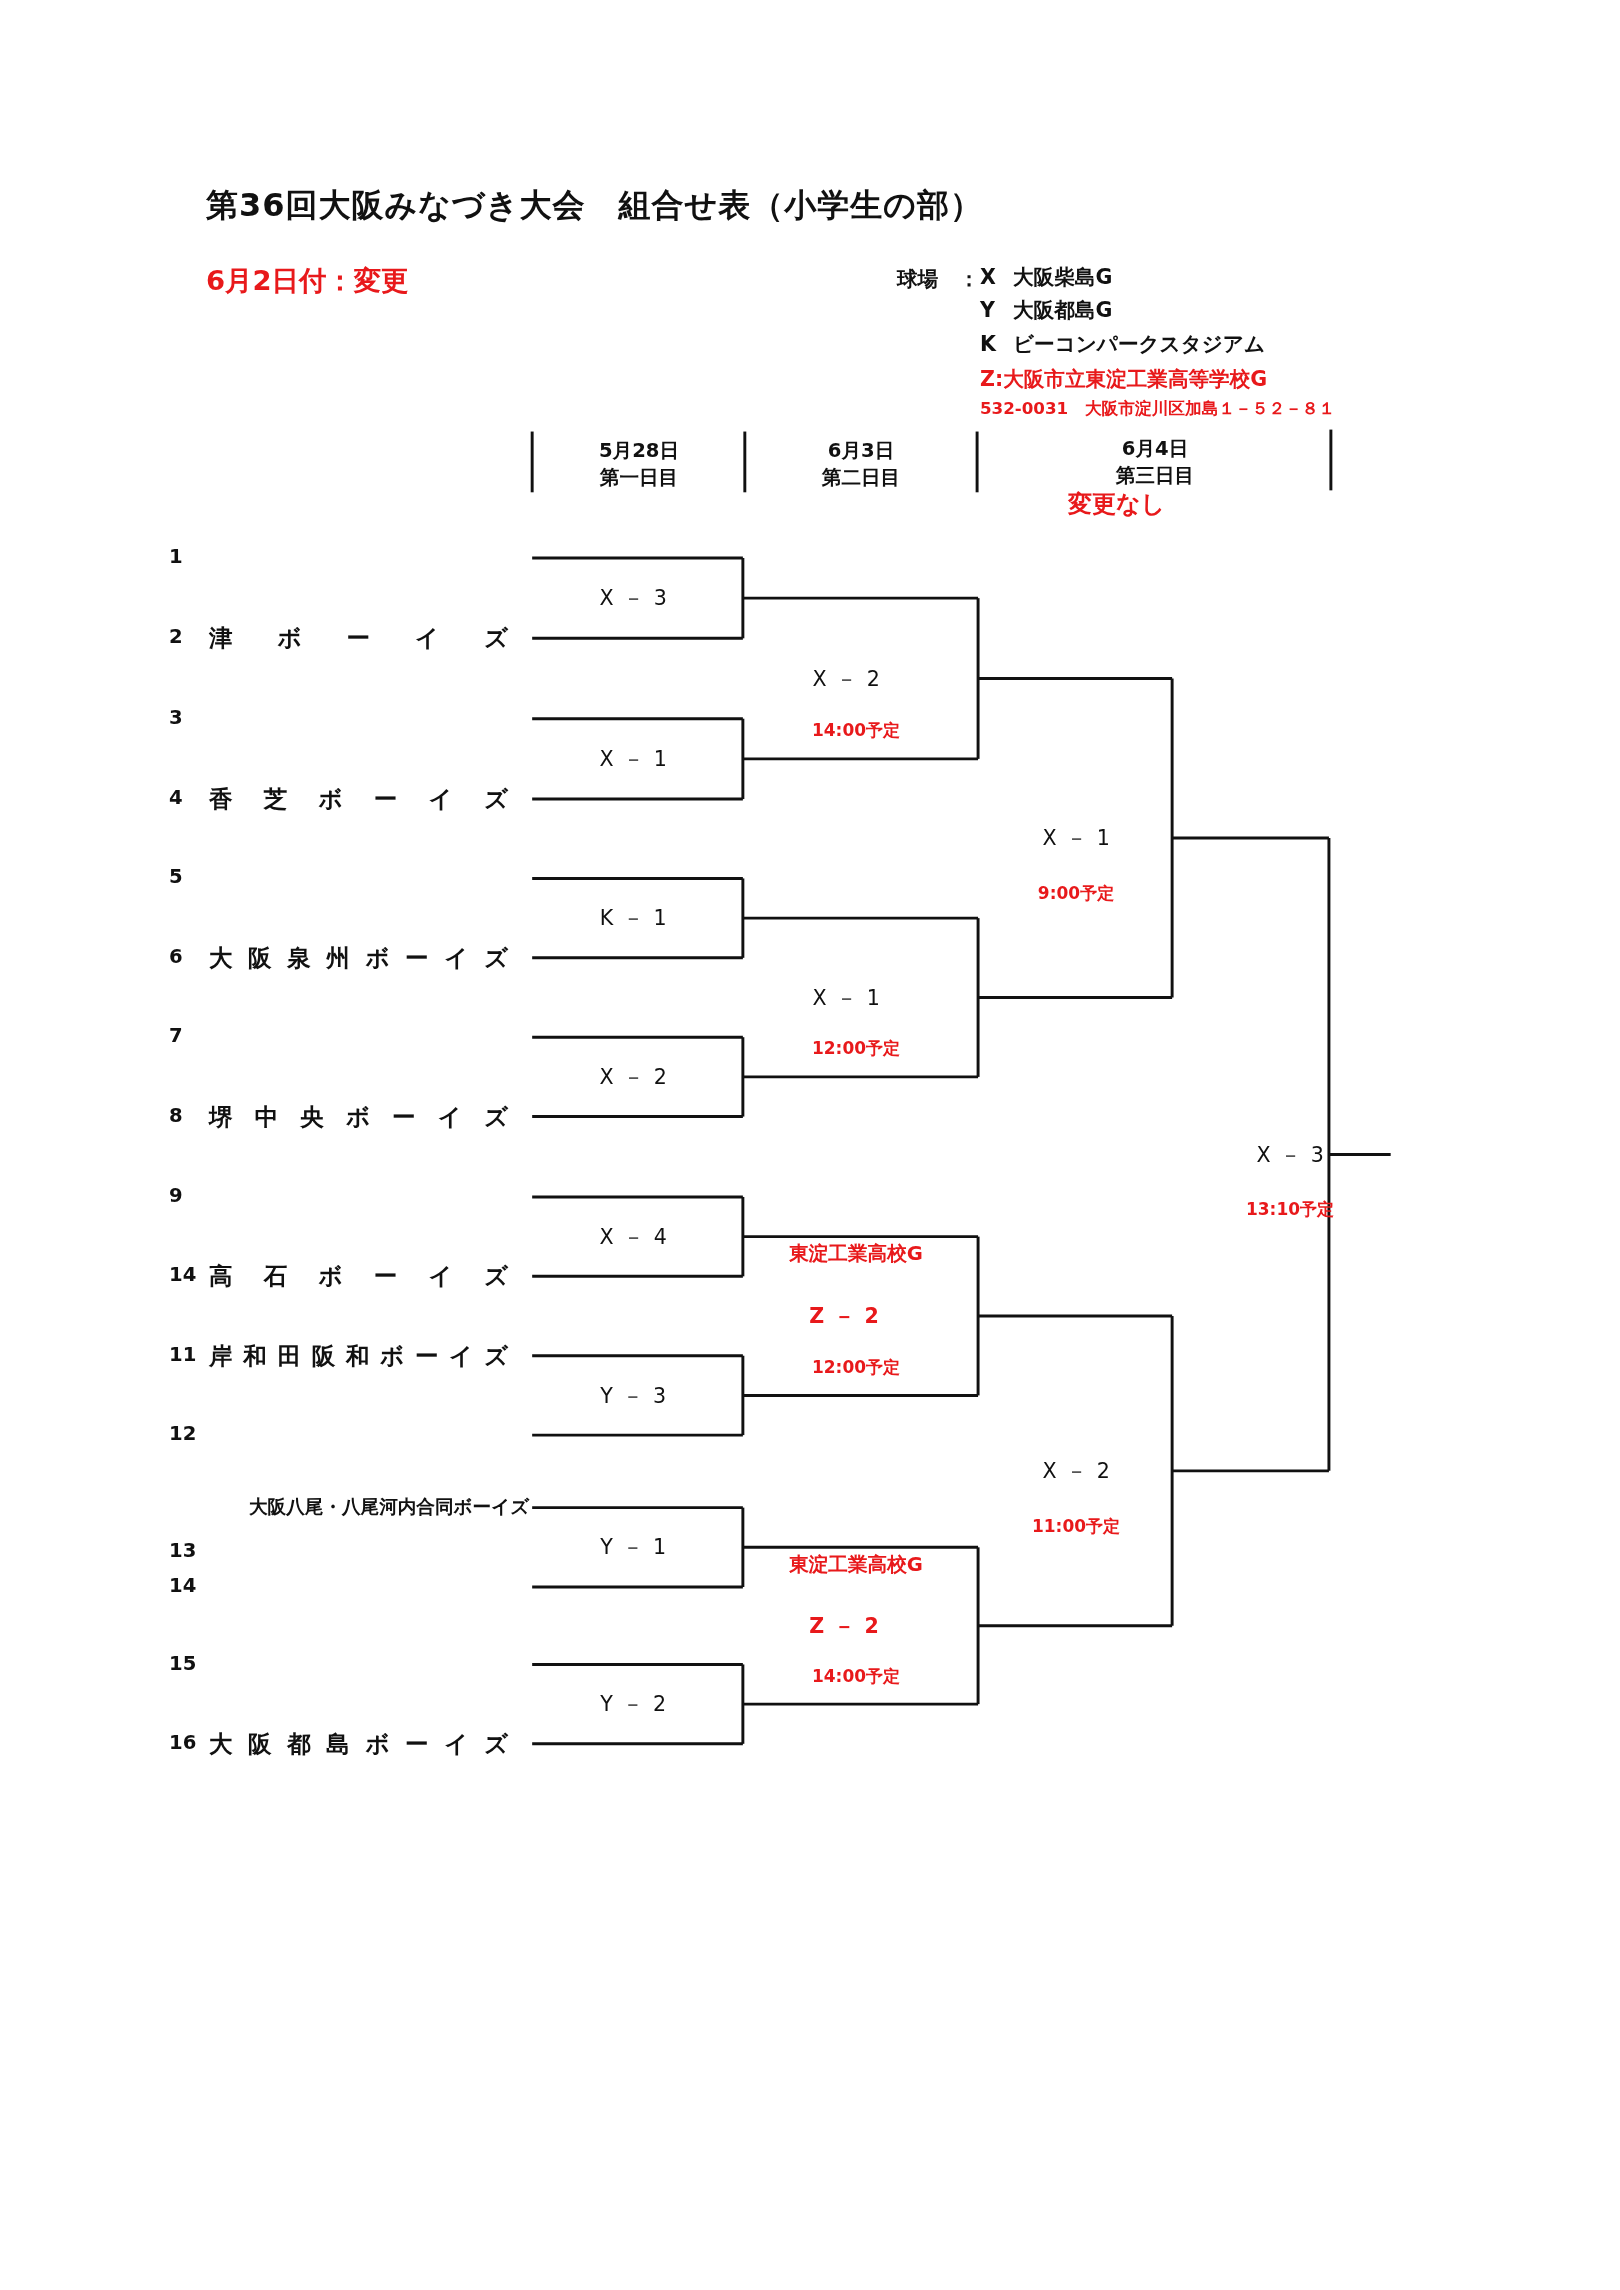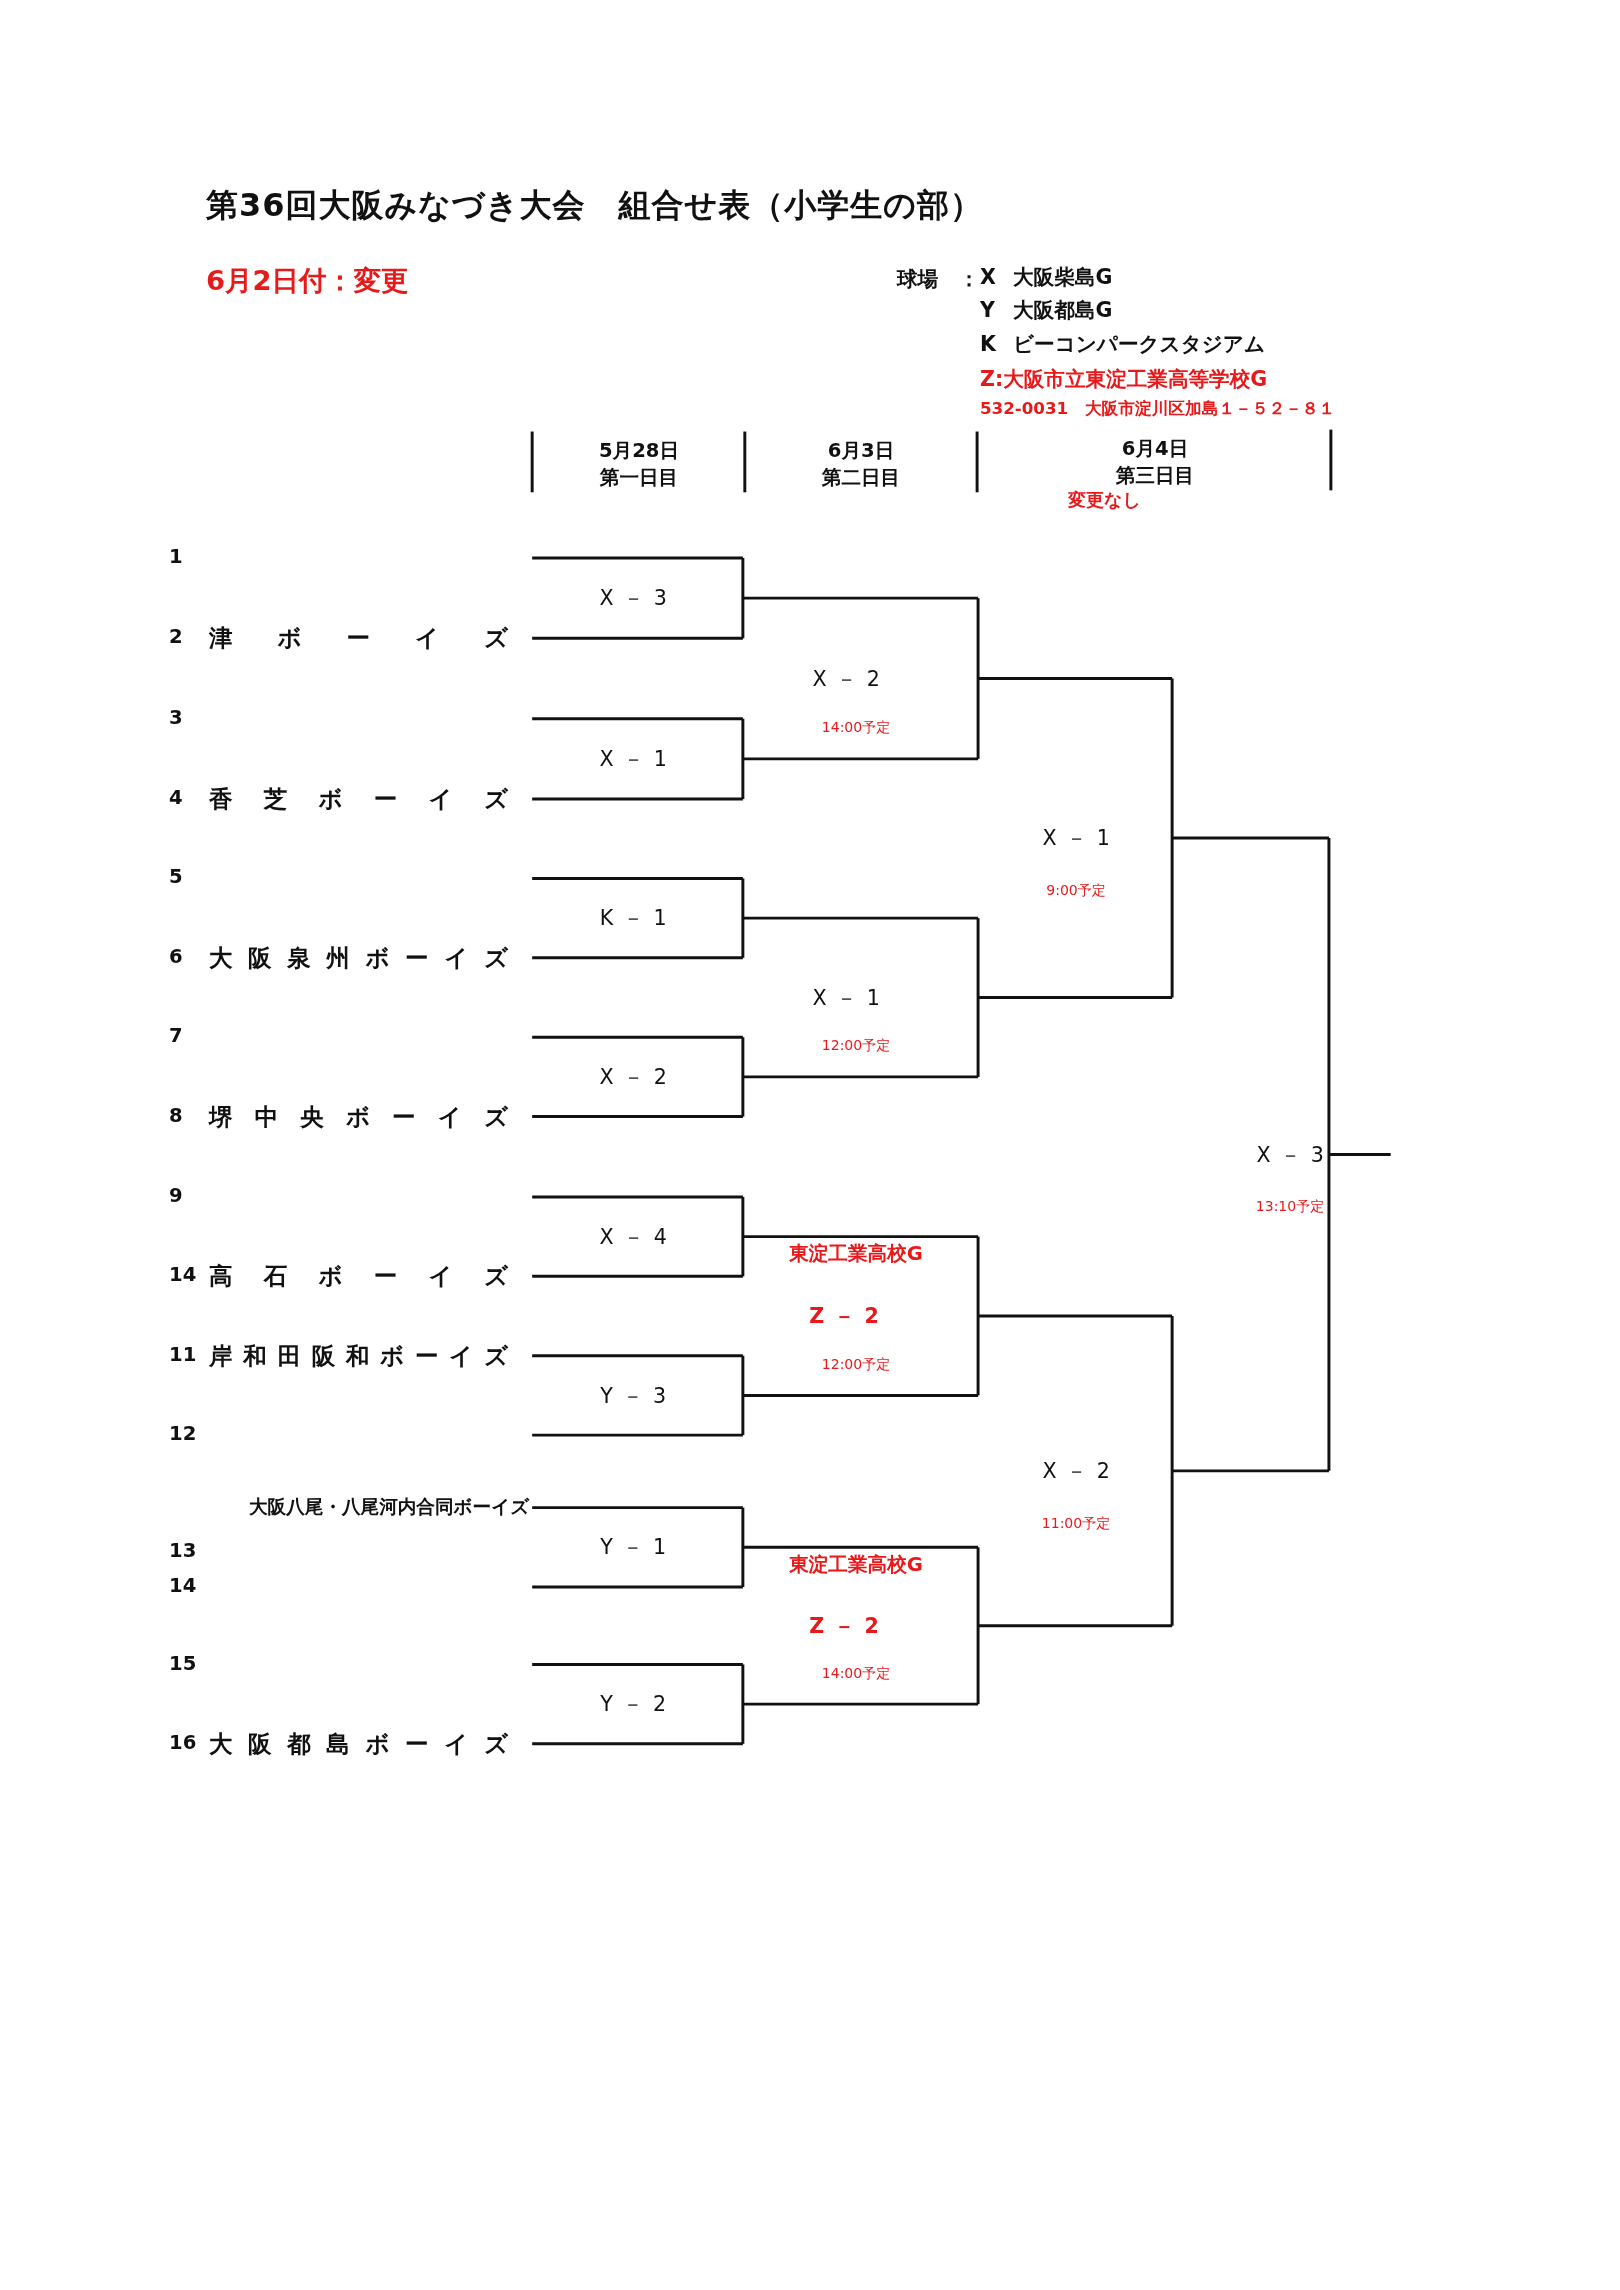--- a/index.html
+++ b/index.html
@@ -7,26 +7,26 @@
          font-family:"DejaVu Sans", "Liberation Sans", sans-serif; color:#111; }
   .abs { position:absolute; white-space:nowrap; }
   .red { color:#e8191b; }
   #title { left:206px; top:184px; font-size:32px; font-weight:bold; letter-spacing:1px; }
   #update { left:206px; top:263px; font-size:27.4px; font-weight:bold; }
   #venue-label { left:897px; top:265px; font-size:20.6px; font-weight:bold; }
   .venue { left:980px; font-size:20.6px; font-weight:bold; }
   .venue .code { display:inline-block; width:33px; }
   #addr { left:980px; top:397px; font-size:16.7px; font-weight:bold; }
   .hdr { font-size:19.6px; font-weight:bold; text-align:center; width:196px; line-height:26.5px; }
-  #nochange { left:1068px; top:488px; font-size:18px; font-weight:bold; }
+  #nochange { left:1068px; top:488px; font-size:24px; font-weight:bold; }
   .seed { font-size:19.6px; font-weight:bold; left:169px; }
   .team { font-size:23.5px; font-weight:bold; left:209px; width:299px; display:flex; justify-content:space-between; }
   .team.small { font-size:18.6px; justify-content:flex-start; letter-spacing:0;margin-left:40px; }
   .game { font-size:20.6px; width:196px; text-align:center; letter-spacing:9.8px; }
-  .time { font-size:14px; font-weight:normal; width:216px; text-align:center; }
+  .time { font-size:17px; font-weight:bold; width:216px; text-align:center; }
   .vname { font-size:19.6px; font-weight:bold; width:216px; text-align:center; }
   svg#bracket { position:absolute; left:0; top:0; }
 </style>
 </head>
 <body>
 
 <div id="title" class="abs">第36回大阪みなづき大会　組合せ表（小学生の部）</div>
 <div id="update" class="abs red">6月2日付：変更</div>
 
 <div id="venue-label" class="abs">球場　：</div>

